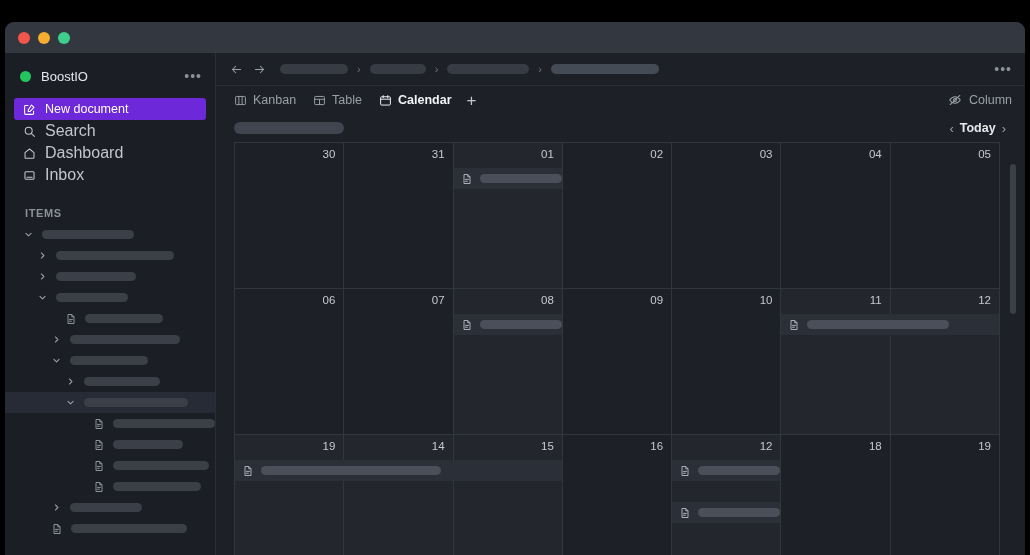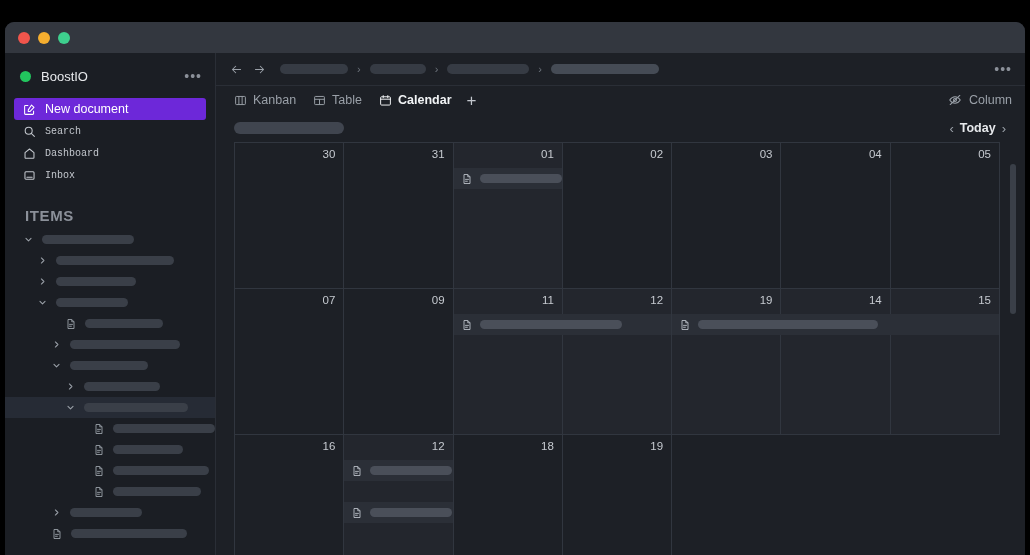--- a/index.html
+++ b/index.html
@@ -108,28 +108,27 @@
     height: 22px;
     margin: 0 9px;
     padding: 0 9px;
     box-sizing: border-box;
     border-radius: 3px;
     cursor: pointer;
   }
   .nav-row:first-of-type { margin-top: 9px; }
   .nav-row .lbl {
     color: #c3c7cd;
-    font-size: 10px;
+    font-size: 16px;
     margin-left: 9px;
-    font-family: Liberation Mono, monospace;
   }
 
   .section-label {
     color: #8b9099;
-    font-size: 15px;
+    font-size: 11px;
     letter-spacing: 0.6px;
     padding: 0 0 0 20px;
     margin-top: 21px;
     margin-bottom: 5px;
     font-weight: bold;
   }
 
   
   .tree-row {
     display: flex;
@@ -663,25 +662,48 @@
             </div>
             <div class="cell">
               <div class="daynum">04</div>
               <div class="events"></div>
             </div>
             <div class="cell">
               <div class="daynum">05</div>
               <div class="events"></div>
             </div>
             <div class="cell">
+              <div class="daynum">06</div>
+              <div class="events"></div>
+            </div>
+            <div class="cell">
               <div class="daynum">07</div>
               <div class="events"></div>
             </div>
+            <div class="cell tinted">
+              <div class="daynum">08</div>
+              <div class="events">
+                <div class="event" style="margin-top: 0px;">
+                  <span>
+                    <svg width="12" height="12" viewBox="0 0 16 16" fill="none" stroke="#b9bec6" stroke-width="1.2">
+                      <path d="M4 2h5l3 3v9H4z" stroke-linejoin="round"></path>
+                      <path d="M9 2v3h3"></path>
+                      <path d="M6 8.5h4M6 11h2.5" stroke-linecap="round"></path>
+                    </svg>
+                  </span>
+                  <div class="pill" style="width: 82px;"></div>
+                </div>
+              </div>
+            </div>
             <div class="cell">
               <div class="daynum">09</div>
+              <div class="events"></div>
+            </div>
+            <div class="cell">
+              <div class="daynum">10</div>
               <div class="events"></div>
             </div>
             <div class="cell tinted">
               <div class="daynum">11</div>
               <div class="events">
                 <div class="event" style="margin-top: 0px; width: calc(200% + 1px);">
                   <span>
                     <svg width="12" height="12" viewBox="0 0 16 16" fill="none" stroke="#b9bec6" stroke-width="1.2">
                       <path d="M4 2h5l3 3v9H4z" stroke-linejoin="round"></path>
                       <path d="M9 2v3h3"></path>

